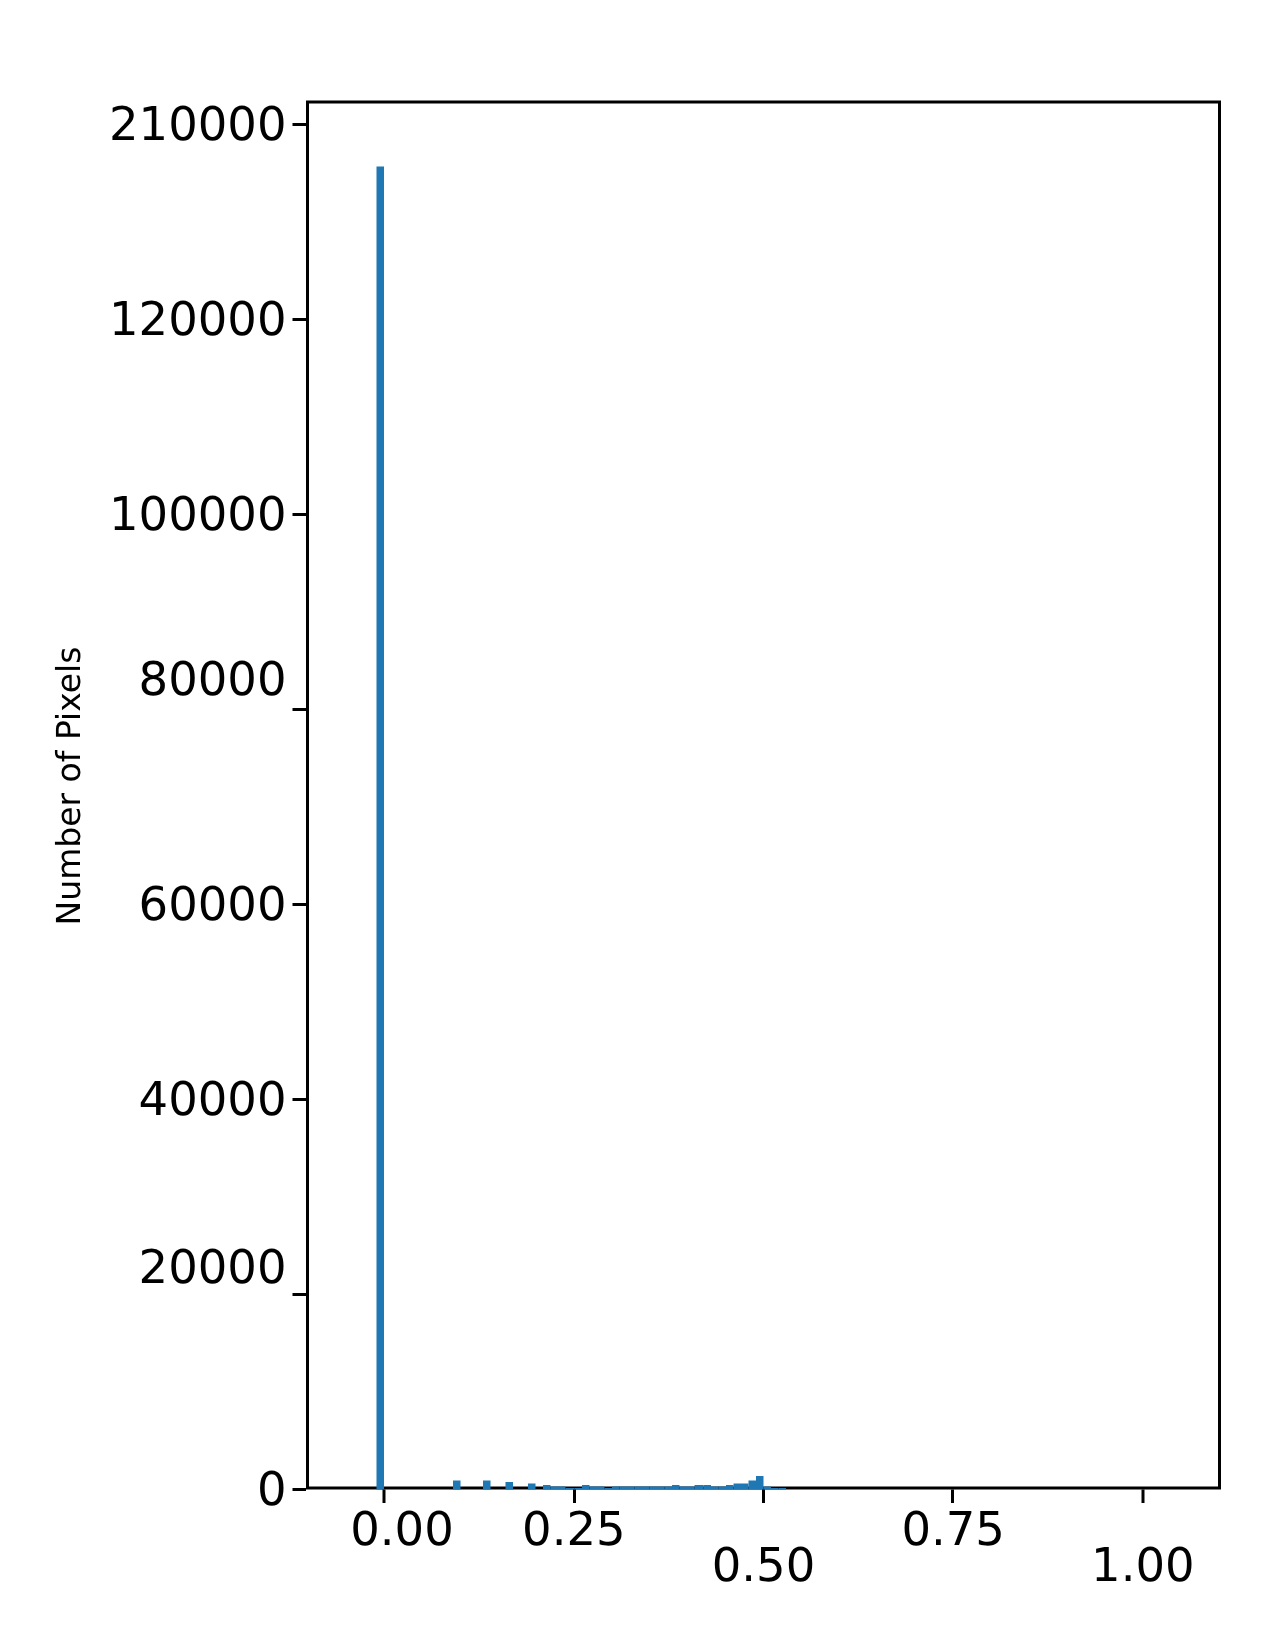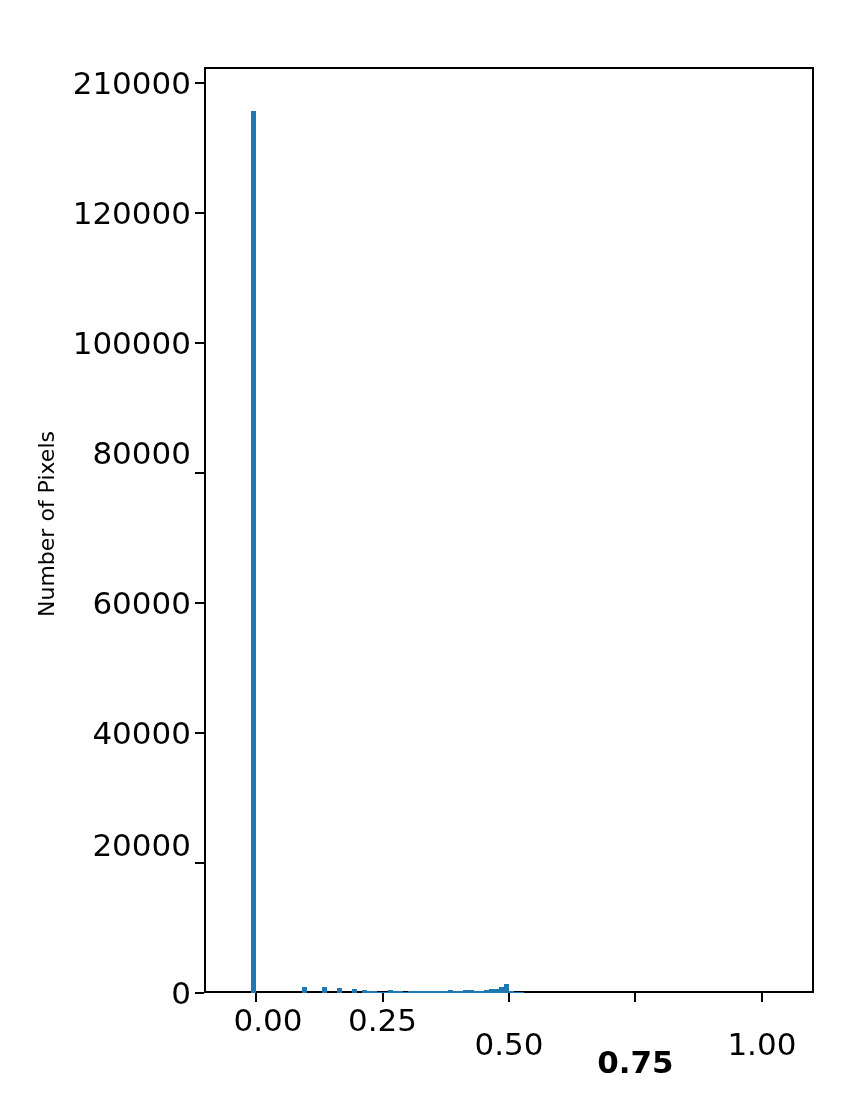--- a/index.html
+++ b/index.html
@@ -136,21 +136,21 @@
       <div class="tick" style="left: 255.1px; top: 993px; width: 2px; height: 9px;"></div>
       <div class="tick" style="left: 381.55px; top: 993px; width: 2px; height: 9px;"></div>
       <div class="tick" style="left: 508px; top: 993px; width: 2px; height: 9px;"></div>
       <div class="tick" style="left: 634.45px; top: 993px; width: 2px; height: 9px;"></div>
       <div class="tick" style="left: 760.9px; top: 993px; width: 2px; height: 9px;"></div>
     </div>
   <div>
       <div class="x-tick-label" style="left: 188px; top: 1002px;">0.00</div>
       <div class="x-tick-label" style="left: 302.55px; top: 1002px;">0.25</div>
       <div class="x-tick-label" style="left: 429px; top: 1002px; margin-top: 24px;">0.50</div>
-      <div class="x-tick-label" style="left: 555.45px; top: 1044px; font-weight: bold;">0.75</div>
+      <div class="x-tick-label" style="left: 555.45px; top: 1002px;">0.75</div>
       <div class="x-tick-label" style="left: 681.9px; top: 1002px; margin-top: 24px;">1.00</div>
     </div>
   <div>
       <div class="tick" style="left: 195px; top: 992px; width: 9px; height: 2px;"></div>
       <div class="tick" style="left: 195px; top: 862.04px; width: 9px; height: 2px;"></div>
       <div class="tick" style="left: 195px; top: 732.07px; width: 9px; height: 2px;"></div>
       <div class="tick" style="left: 195px; top: 602.11px; width: 9px; height: 2px;"></div>
       <div class="tick" style="left: 195px; top: 472.14px; width: 9px; height: 2px;"></div>
       <div class="tick" style="left: 195px; top: 342.18px; width: 9px; height: 2px;"></div>
       <div class="tick" style="left: 195px; top: 212.21px; width: 9px; height: 2px;"></div>

